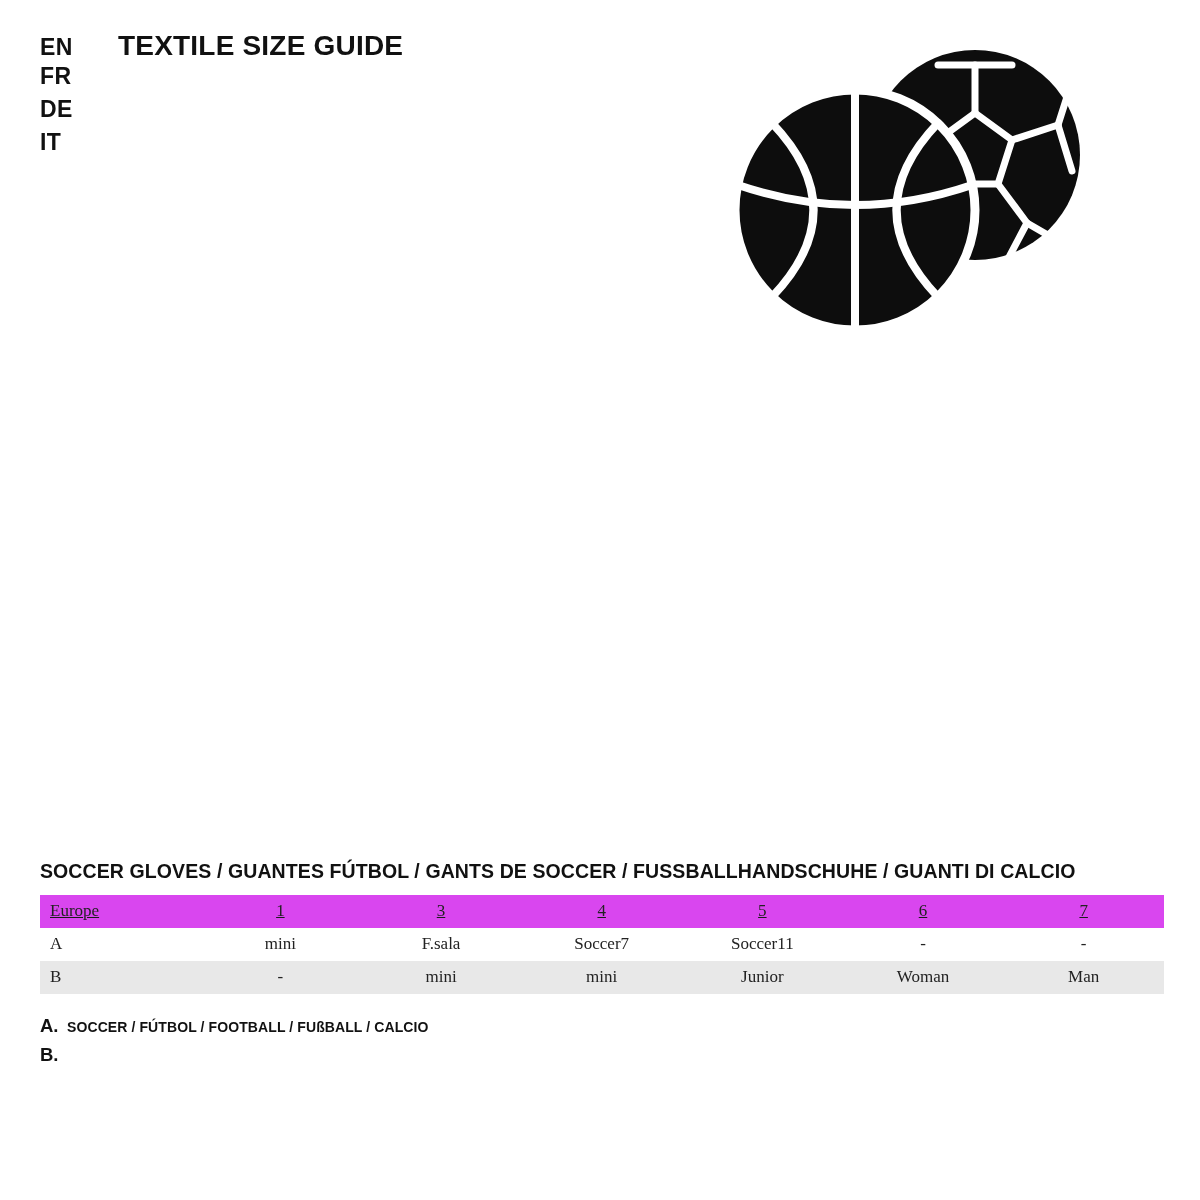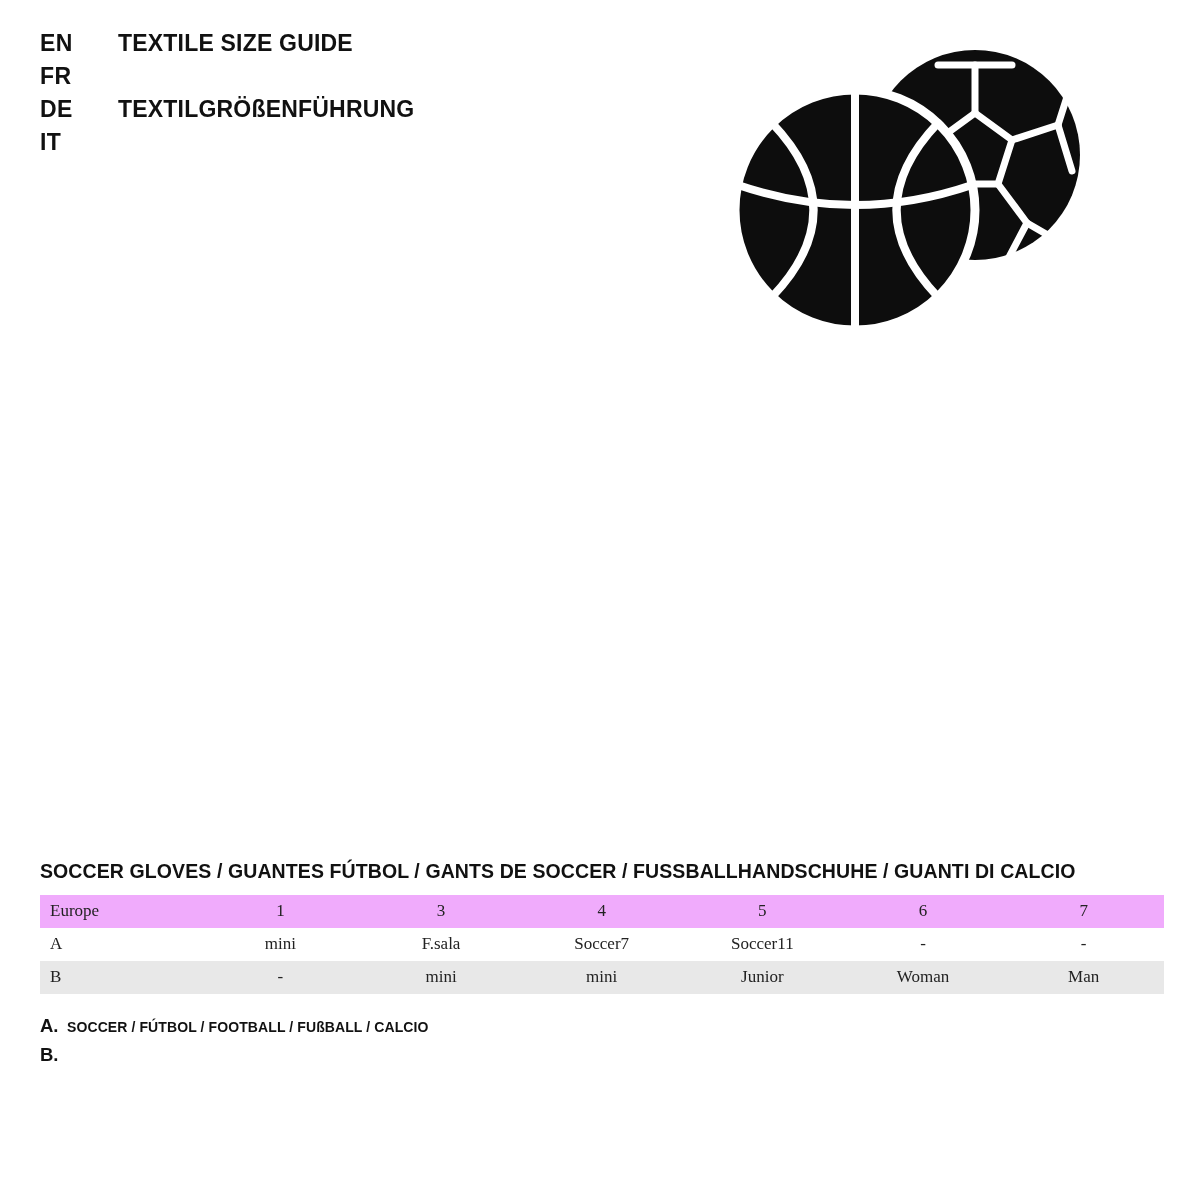--- a/index.html
+++ b/index.html
@@ -30,21 +30,21 @@
   }
   .lang-code {
     width: 78px;
     flex: 0 0 78px;
     font-size: 23px;
     font-weight: 700;
     letter-spacing: 0.4px;
     color: #111111;
   }
   .lang-text {
-    font-size: 23px;
+    font-size: 28px;
     font-weight: 700;
     letter-spacing: 0.2px;
     color: #111111;
     white-space: nowrap;
   }
 
   
   .balls {
     position: absolute;
     left: 720px;
@@ -84,21 +84,22 @@
     text-align: center;
     padding: 6px 0 7px 0;
     font-family: "Liberation Serif", serif;
   }
   table.size-table th.left,
   table.size-table td.left {
     text-align: left;
     padding-left: 10px;
   }
   tr.head-row {
-    background: #f0abfc;
+    background: #d946ef;
+    text-decoration: underline;
   }
   tr.head-row th {
     font-weight: 400;
   }
   tr.row-a {
     background: #ffffff;
   }
   tr.row-b {
     background: #e8e8e8;
   }
@@ -136,21 +137,20 @@
 <div class="lang-block">
   <div class="lang-row">
     <div class="lang-code">EN</div>
     <div class="lang-text">TEXTILE SIZE GUIDE</div>
   </div>
   <div class="lang-row">
     <div class="lang-code">FR</div>
   </div>
   <div class="lang-row">
     <div class="lang-code">DE</div>
-    <div class="lang-text">TEXTILGRÖßENFÜHRUNG</div>
   </div>
   <div class="lang-row">
     <div class="lang-code">IT</div>
   </div>
 </div>
 
 <div class="balls">
   <svg width="380" height="290" viewBox="0 0 380 290">
 
     <g>

